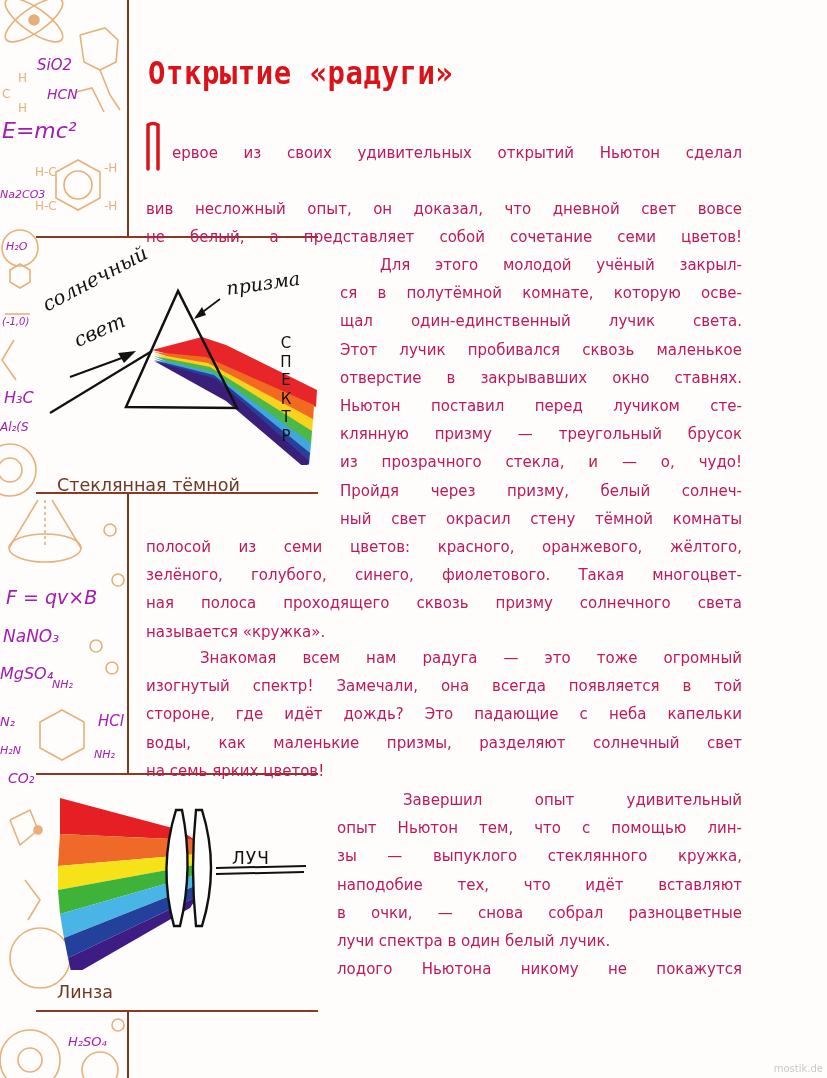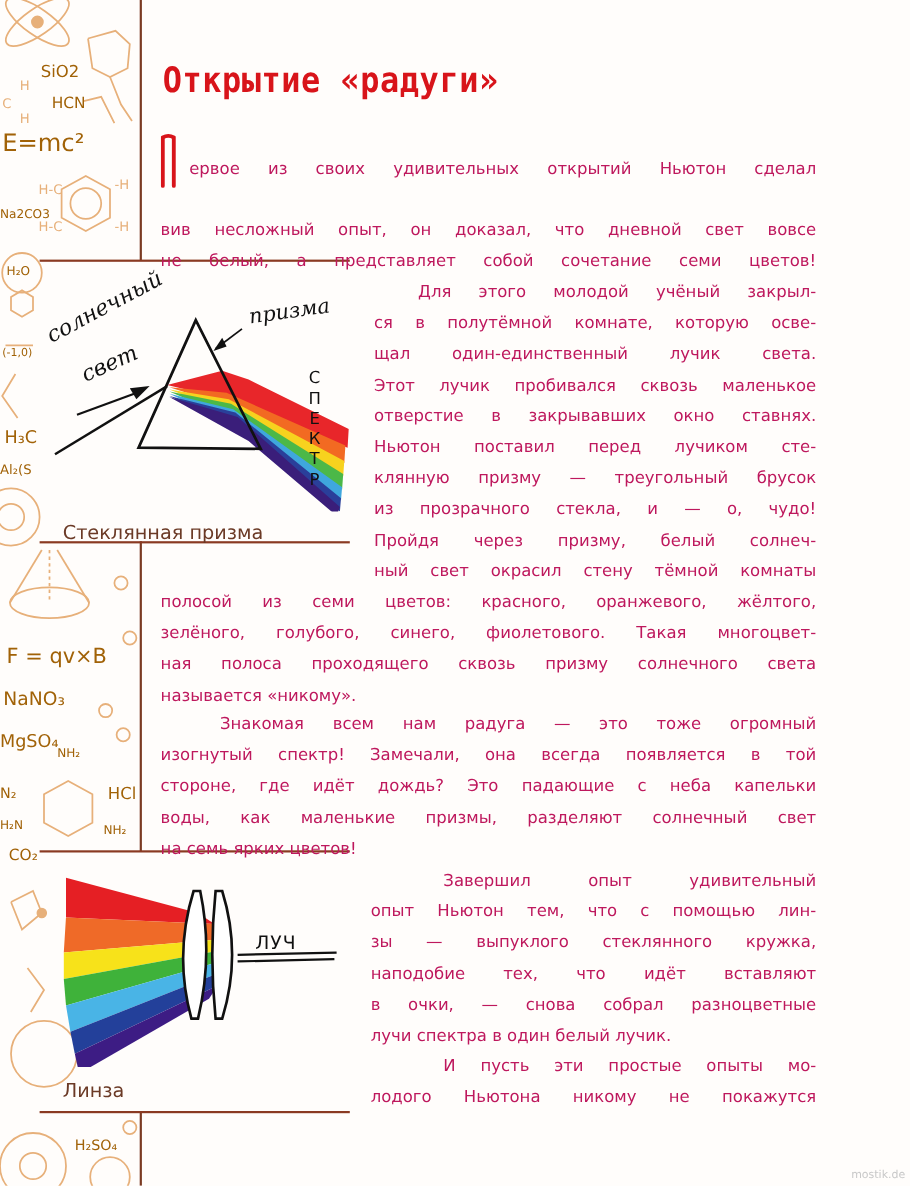--- a/index.html
+++ b/index.html
@@ -1,18 +1,18 @@
 <!DOCTYPE html>
 <html><head>
 <meta charset="utf-8">
 <style>
   html,body{margin:0;padding:0;}
   body{width:827px;height:1078px;position:relative;overflow:hidden;background:#fffdfb;font-family:"DejaVu Sans",sans-serif;color:#2a2a2a;}
   .margin{position:absolute;left:0;top:0;width:128px;height:1078px;overflow:hidden;}
-  .doodle{position:absolute;color:#a16207;font-family:"DejaVu Sans",sans-serif;white-space:nowrap;}
+  .doodle{position:absolute;color:#a21caf;font-family:"DejaVu Sans",sans-serif;white-space:nowrap;font-style:italic;}
   .vline{position:absolute;left:127px;width:2px;background:#7a3a22;}
   .hline{position:absolute;height:2px;background:#8a3a22;}
   .title{position:absolute;left:148px;top:56px;font-size:29px;font-weight:bold;color:#d8141a;letter-spacing:0.5px;font-family:"DejaVu Sans Mono",monospace;transform:scaleY(1.1);}
   .para{position:absolute;font-size:15px;line-height:28.2px;color:#be185d;text-align:justify;margin-top:20px;}
   .para .ln{display:block;white-space:nowrap;text-align-last:justify;text-align:justify;}
   .para .ln.last{text-align-last:left;}
   .dropcap{position:absolute;left:146px;top:121px;width:14px;height:50px;}
   .caption{position:absolute;font-size:17.5px;color:#6b3a26;}
   .watermark{position:absolute;right:4px;bottom:4px;font-size:10px;color:#c8c8c8;}
 </style>
@@ -145,40 +145,40 @@
 <div style="position:absolute;left:70px;top:330px;transform:rotate(-24deg);transform-origin:left top;font-family:'DejaVu Serif',serif;font-style:italic;font-size:20px;color:#111;">свет</div>
 <div style="position:absolute;left:226px;top:272px;transform:rotate(-8deg);font-family:'DejaVu Serif',serif;font-style:italic;font-size:19px;color:#111;">призма</div>
 <div style="position:absolute;left:278px;top:334px;width:16px;font-family:'DejaVu Sans',sans-serif;font-size:15px;line-height:18.5px;color:#111;text-align:center;">
   <span style="display:block">С</span>
   <span style="display:block">П</span>
   <span style="display:block">Е</span>
   <span style="display:block">К</span>
   <span style="display:block">Т</span>
   <span style="display:block">Р</span>
 </div>
-<div class="caption" style="left:57px;top:475px">Стеклянная призма</div>
+<div class="caption" style="left:57px;top:475px">Стеклянная тёмной</div>
 
 <div class="para" style="left:340px;top:231px;width:402px">
   <span class="ln" style="padding-left:40px">Для этого молодой учёный закрыл-</span>
   <span class="ln">ся в полутёмной комнате, которую осве-</span>
   <span class="ln">щал один-единственный лучик света.</span>
   <span class="ln">Этот лучик пробивался сквозь маленькое</span>
   <span class="ln">отверстие в закрывавших окно ставнях.</span>
   <span class="ln">Ньютон поставил перед лучиком сте-</span>
   <span class="ln">клянную призму — треугольный брусок</span>
   <span class="ln">из прозрачного стекла, и — о, чудо!</span>
   <span class="ln">Пройдя через призму, белый солнеч-</span>
   <span class="ln">ный свет окрасил стену тёмной комнаты</span>
 </div>
 
 <div class="para" style="left:146px;top:513px;width:596px">
   <span class="ln">полосой из семи цветов: красного, оранжевого, жёлтого,</span>
   <span class="ln">зелёного, голубого, синего, фиолетового. Такая многоцвет-</span>
   <span class="ln">ная полоса проходящего сквозь призму солнечного света</span>
-  <span class="ln last">называется «никому».</span>
+  <span class="ln last">называется «кружка».</span>
 </div>
 
 <div class="para" style="left:146px;top:624px;width:596px">
   <span class="ln" style="padding-left:54px">Знакомая всем нам радуга — это тоже огромный</span>
   <span class="ln">изогнутый спектр! Замечали, она всегда появляется в той</span>
   <span class="ln">стороне, где идёт дождь? Это падающие с неба капельки</span>
   <span class="ln">воды, как маленькие призмы, разделяют солнечный свет</span>
   <span class="ln last">на семь ярких цветов!</span>
 </div>
 
@@ -203,17 +203,16 @@
 <div class="para" style="left:337px;top:766px;width:405px">
   <span class="ln" style="padding-left:66px">Завершил опыт удивительный</span>
   <span class="ln">опыт Ньютон тем, что с помощью лин-</span>
   <span class="ln">зы — выпуклого стеклянного кружка,</span>
   <span class="ln">наподобие тех, что идёт вставляют</span>
   <span class="ln">в очки, — снова собрал разноцветные</span>
   <span class="ln last">лучи спектра в один белый лучик.</span>
 </div>
 
 <div class="para" style="left:337px;top:935px;width:405px">
-  <span class="ln" style="padding-left:66px">И пусть эти простые опыты мо-</span>
   <span class="ln">лодого Ньютона никому не покажутся</span>
 </div>
 
 <div class="watermark">mostik.de</div>
 
 </body></html>

